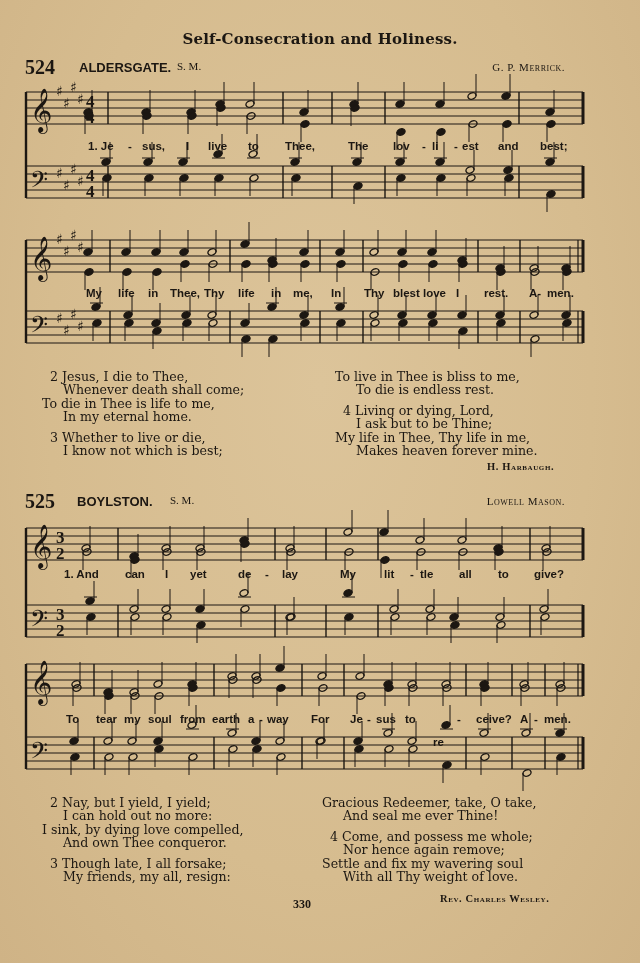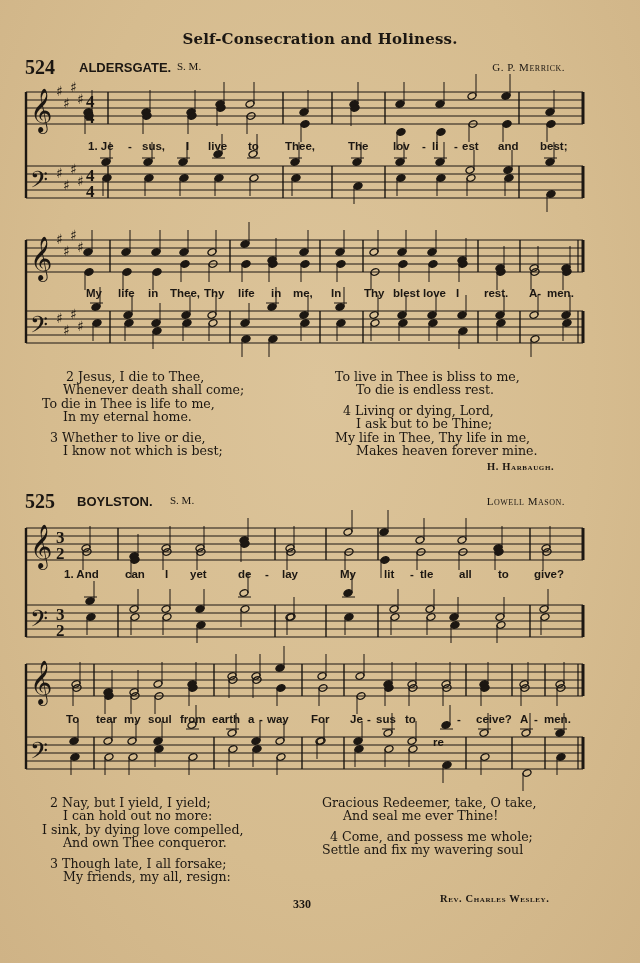--- a/index.html
+++ b/index.html
@@ -401,21 +401,21 @@
     <span style="left: 393px;">blest</span>
     <span style="left: 423px;">love</span>
     <span style="left: 456px;">I</span>
     <span style="left: 484px;">rest.</span>
     <span style="left: 529px;">A-</span>
     <span style="left: 547px;">men.</span>
   </div>
 
 <div class="stanzas" style="left:50px; top:370px;" id="st-0-l">
     <div class="stanza">
-      <span class="ln" style="margin-left: 16px;">2 Jesus, I die to Thee,</span>
+      <span class="ln" style="margin-left: 0px;">2 Jesus, I die to Thee,</span>
       <span class="ln indent">Whenever death shall come;</span>
       <span class="ln" style="margin-left: -8px;">To die in Thee is life to me,</span>
       <span class="ln indent">In my eternal home.</span>
     </div>
     <div class="stanza">
       <span class="ln" style="margin-left: 0px;">3 Whether to live or die,</span>
       <span class="ln indent">I know not which is best;</span>
     </div>
   </div>
 <div class="stanzas" style="left:343px; top:370px;" id="st-0-r">
@@ -793,18 +793,20 @@
       <span class="ln indent">My friends, my all, resign:</span>
     </div>
   </div>
 <div class="stanzas" style="left:330px; top:796px;" id="st-1-r">
     <div class="stanza">
       <span class="ln" style="margin-left: -8px;">Gracious Redeemer, take, O take,</span>
       <span class="ln indent">And seal me ever Thine!</span>
     </div>
     <div class="stanza">
       <span class="ln" style="margin-left: 0px;">4 Come, and possess me whole;</span>
+      <span class="ln indent">Nor hence again remove;</span>
       <span class="ln" style="margin-left: -8px;">Settle and fix my wavering soul</span>
+      <span class="ln indent">With all Thy weight of love.</span>
     </div>
   </div>
 <div class="author" style="left:440px; top:893px;">Rev. Charles Wesley.</div>
 
 <div class="page-num">330</div>
 
 </body></html>

